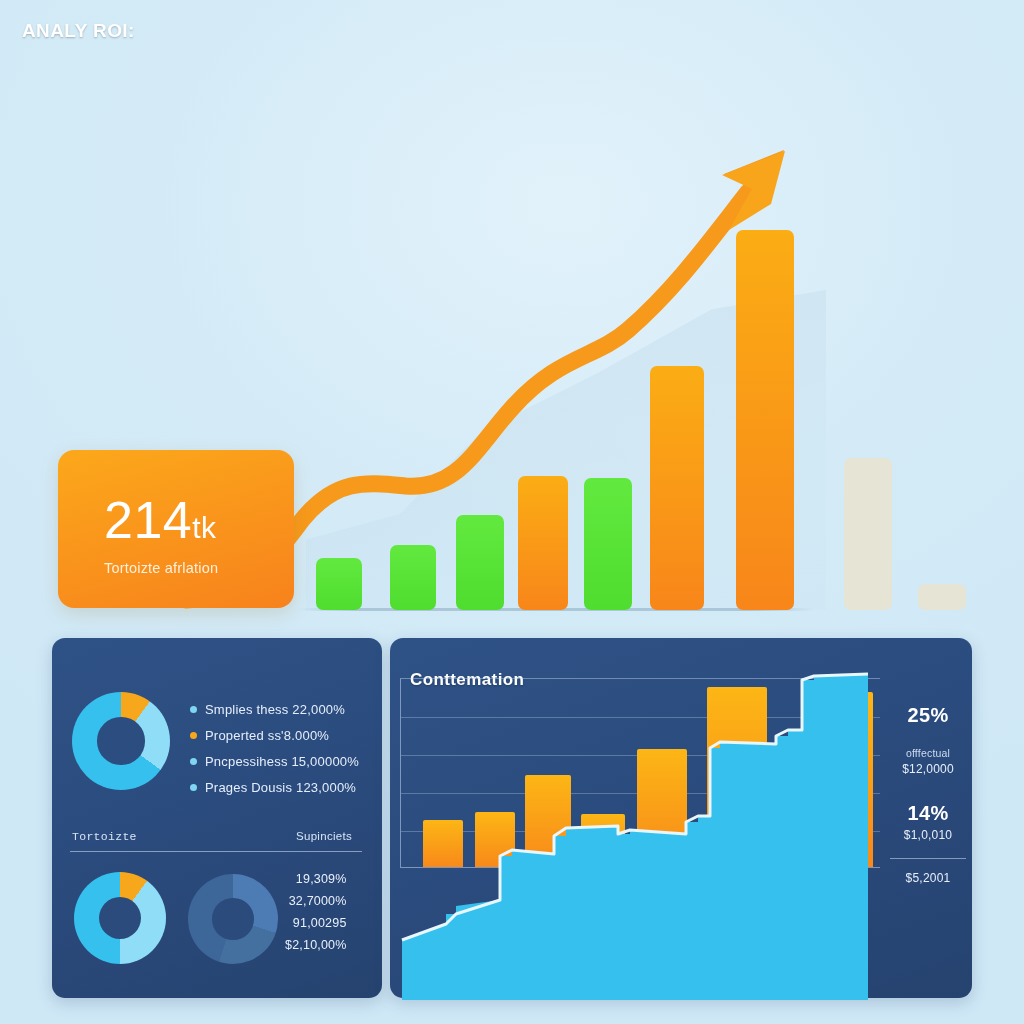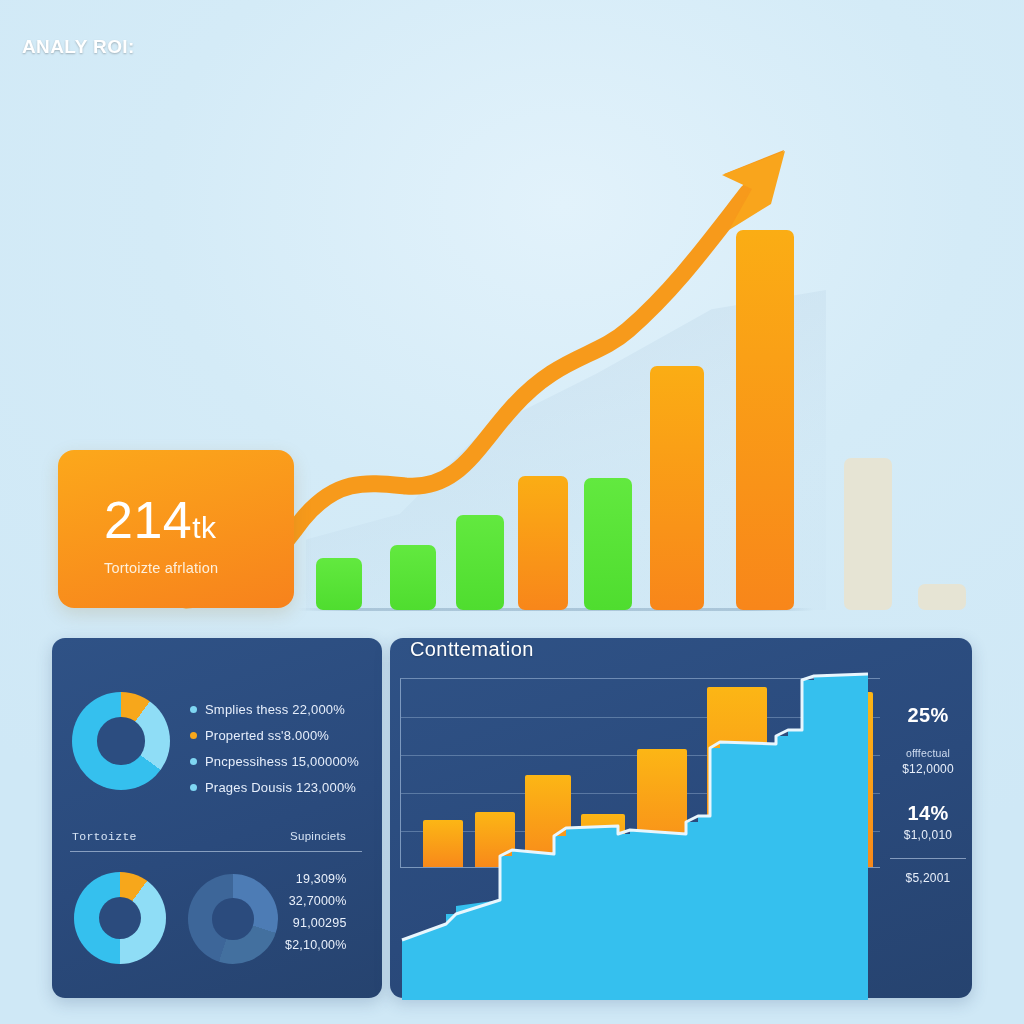--- a/index.html
+++ b/index.html
@@ -53,22 +53,22 @@
     border-radius:13px;
     box-shadow:0 5px 16px rgba(40,70,115,.22);
   }
   #panel-left  { left:52px;  top:638px; width:330px; height:360px; }
   #panel-right { left:390px; top:638px; width:582px; height:360px; overflow:hidden; }
 
   .panel-title {
     position:absolute; color:#ffffff; font-weight:700;
     letter-spacing:.4px; text-shadow:0 1px 2px rgba(0,0,0,.25);
   }
-  #left-title  { left:22px; top:36px; font-size:19px; }
-  #right-title { left:20px; top:0; font-size:20px; font-weight:400; }
+  #left-title  { left:22px; top:20px; font-size:19px; }
+  #right-title { left:20px; top:32px; font-size:17px; font-weight:700; }
 
   
   .donut { position:absolute; border-radius:50%; }
   .donut::after{
     content:""; position:absolute; inset:26%;
     border-radius:50%; background:#2c4d80;
   }
   #donut-main { left:72px; top:692px; width:98px; height:98px; }
   #donut-b1   { left:74px; top:872px; width:92px; height:92px; }
   #donut-b2   { left:188px; top:874px; width:90px; height:90px; }
@@ -77,21 +77,21 @@
 
   .legend { position:absolute; left:190px; top:702px; width:180px; }
   .legend-row { display:flex; align-items:center; margin-bottom:11px; }
   .legend-dot { width:7px; height:7px; border-radius:50%; margin-right:8px; flex:none; }
   .legend-txt { font-size:13px; color:#e6eefb; letter-spacing:.2px; white-space:nowrap; }
 
   .col-head {
     position:absolute; font-size:11.5px; color:#d7e4f5; letter-spacing:.3px;
   }
   #col-head-1 { left:72px; top:830px;font-family:Liberation Mono, monospace; }
-  #col-head-2 { left:290px; top:830px; }
+  #col-head-2 { left:296px; top:830px; }
   .col-rule {
     position:absolute; left:70px; top:851px; width:292px; height:1px;
     background:rgba(214,229,248,.55);
   }
 
   .num-list { position:absolute; left:285px; top:872px;text-align:right; }
   .num-list div { font-size:12.5px; color:#e9f0fb; margin-bottom:8px; letter-spacing:.2px; }
 
   
   .grid-box {

